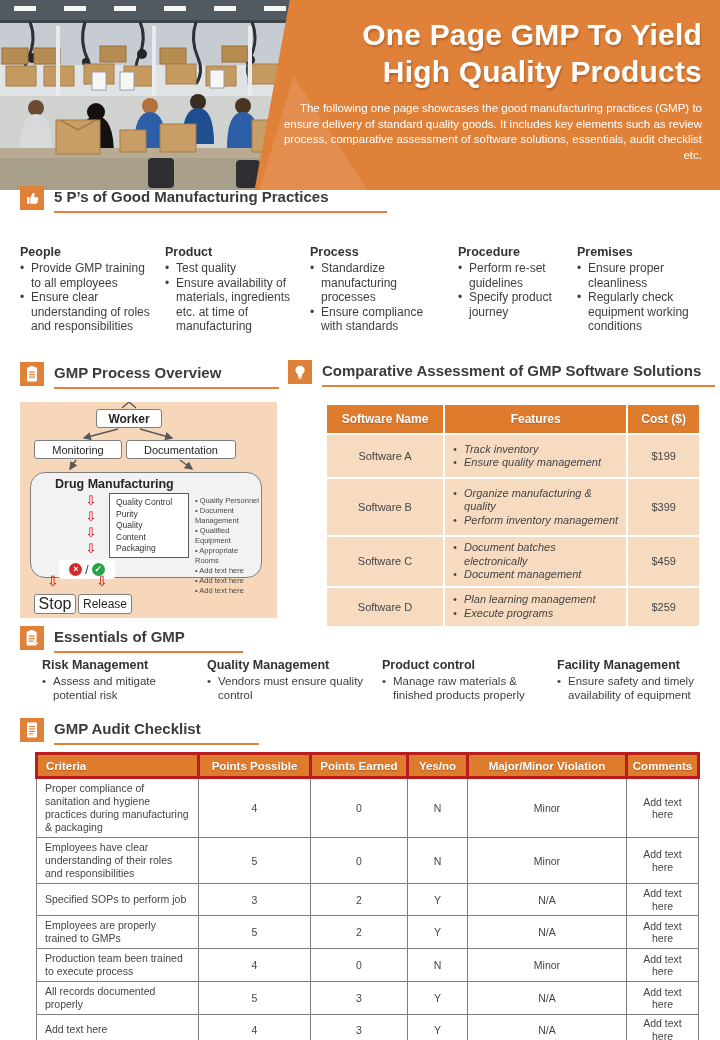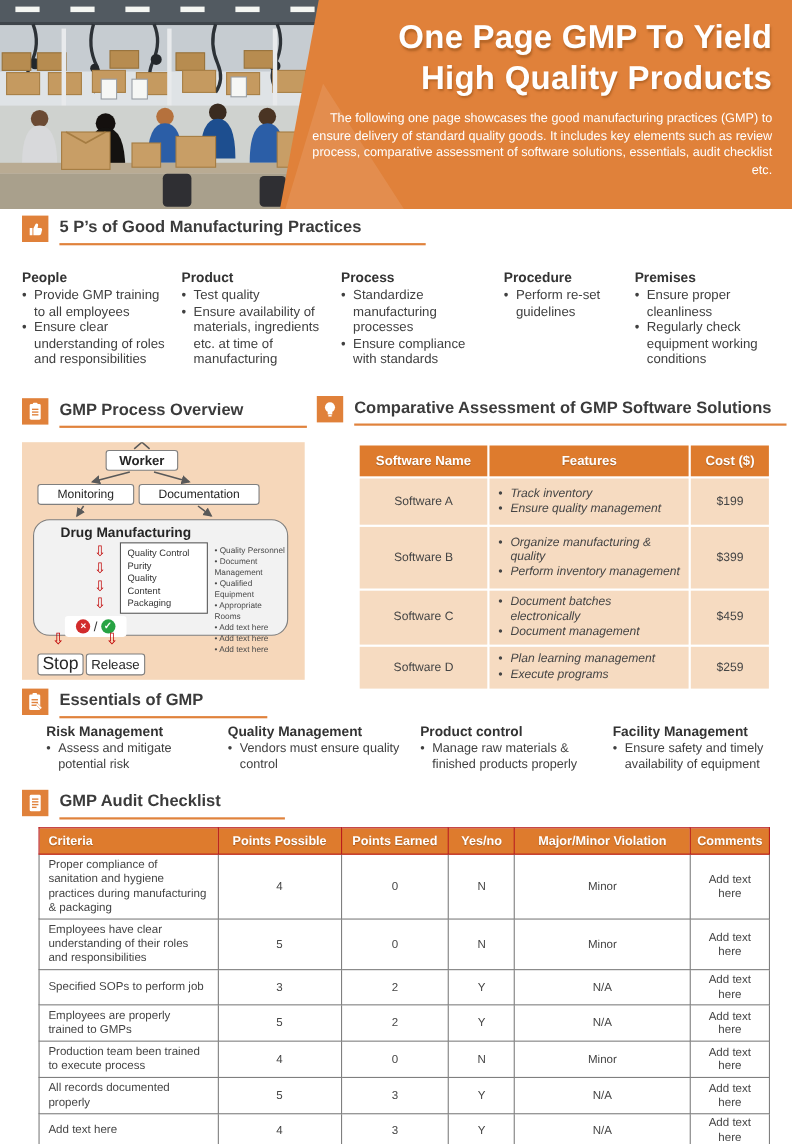--- a/index.html
+++ b/index.html
@@ -21,21 +21,21 @@
     color:#fff; font-size:11.5px; line-height:15.5px; }
 
   
   .sec-head { position:absolute; display:flex; align-items:flex-start; }
   .sec-icon { width:24px; height:24px; background:#E0813A; display:inline-flex;
     align-items:center; justify-content:center; flex:0 0 24px; }
   .sec-icon svg { width:20px; height:20px; display:block; }
   .sec-title { margin-left:10px; font-weight:bold; font-size:15px; color:#3b3b3b;
     border-bottom:2px solid #E0823C; padding:2px 58px 6px 0; white-space:nowrap; }
   .sec-title.pad-sm { padding-right:14px; }
-  .h-fiveps   { left:20px;  top:196px; }
+  .h-fiveps   { left:20px;  top:186px; }
   .h-process  { left:20px;  top:362px; }
   .h-compare  { left:288px; top:360px; }
   .h-essent   { left:20px;  top:626px; }
   .h-audit    { left:20px;  top:718px; }
 
   
   .cols { position:absolute; display:flex; }
   .cols-fiveps { left:20px; top:245px; width:690px; }
   .cols-fiveps .col:nth-child(1){ width:145px; }
   .cols-fiveps .col:nth-child(2){ width:145px; }
@@ -94,21 +94,21 @@
   .soft-table td { background:#F6DBC1; color:#454545; font-size:11px; vertical-align:middle; }
   .soft-table .sname, .soft-table .scost { text-align:center; }
   .soft-table .sfeat { padding:4px 4px 4px 8px; }
   .soft-table .sfeat .b { font-size:11px; line-height:13.5px; color:#454545;font-style:italic; }
   .soft-table tr.r0 td { height:42px; } .soft-table tr.r1 td { height:56px; }
   .soft-table tr.r2 td { height:40px; } .soft-table tr.r3 td { height:38px; }
 
   
   .audit-table { position:absolute; left:35px; top:752px; width:665px; border-collapse:collapse; }
   .audit-table th { background:#DE7B2D; color:#fff; font-weight:bold; font-size:11.5px;
-    height:24px; border:1px solid #b91c1c; text-shadow:0 1px 1px rgba(0,0,0,.25); }
+    height:24px; border:3px solid #b91c1c; text-shadow:0 1px 1px rgba(0,0,0,.25); }
   .audit-table th.left { text-align:left; padding-left:8px; }
   .audit-table td { border:1px solid #7f7f7f; font-size:10.5px; color:#454545;
     text-align:center; padding:2px 4px; }
   .audit-table td.crit { text-align:left; padding:3px 8px; line-height:13px; }
   .audit-table { border:1px solid #7f7f7f; }
   .audit-table tr.ar0 td{height:48px;} .audit-table tr.ar1 td{height:46px;}
   .audit-table tr.ar2 td{height:32px;} .audit-table tr.ar3 td{height:32px;}
   .audit-table tr.ar4 td{height:32px;} .audit-table tr.ar5 td{height:27px;}
   .audit-table tr.ar6 td{height:28px;}
   .audit-table td.comm { padding:2px 6px; line-height:12.5px; }
@@ -256,20 +256,23 @@
         </div>
         <div class="b">
           <span>Ensure compliance with standards</span>
         </div>
       </div>
 
       <div class="col">
         <div class="col-title">Procedure</div>
         <div class="b">
           <span>Perform re-set guidelines</span>
+        </div>
+        <div class="b">
+          <span>Specify product journey</span>
         </div>
       </div>
 
       <div class="col">
         <div class="col-title">Premises</div>
         <div class="b">
           <span>Ensure proper cleanliness</span>
         </div>
         <div class="b">
           <span>Regularly check equipment working conditions</span>

